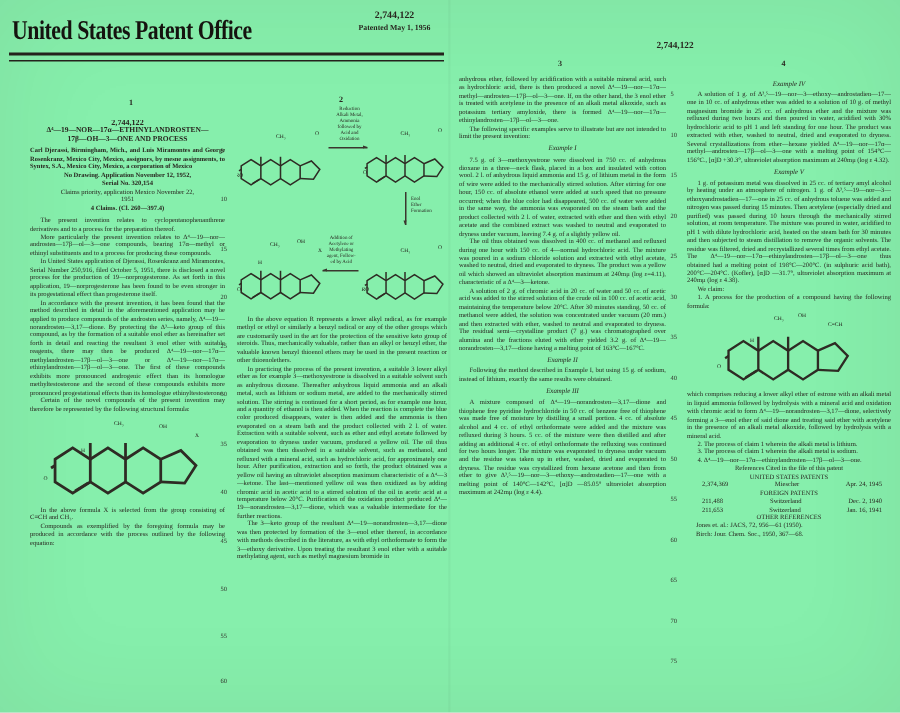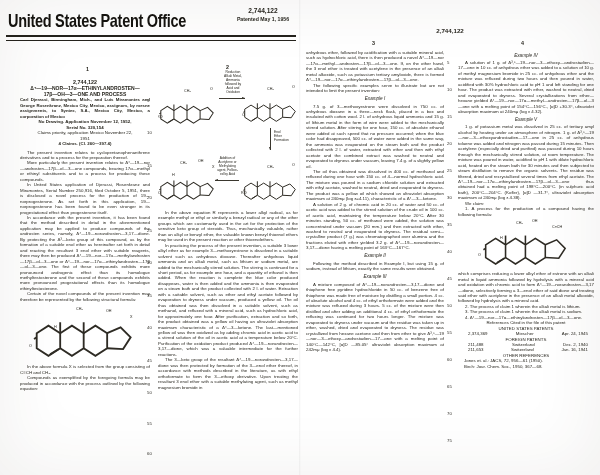--- a/index.html
+++ b/index.html
@@ -1,17 +1,17 @@
 <!DOCTYPE html>
 <html><head>
 <meta charset="utf-8">
 <style>
   html,body{margin:0;padding:0;background:#e9e8e4;}
-  .sheet{position:relative;width:600px;height:475px;background:#ffffff;overflow:hidden;
-         font-family:Liberation Sans, sans-serif;color:#28261f;
+  .sheet{position:relative;width:600px;height:475px;background:#86efac;overflow:hidden;
+         font-family:Liberation Serif, serif;color:#28261f;
          box-shadow:inset 0 0 70px rgba(60,55,40,.08);}
   .abs{position:absolute;}
   
   .mast-title{left:8px;top:11px;font-size:14.5px;font-weight:bold;letter-spacing:-.3px;color:#15130f;
               transform:scaleY(1.25);transform-origin:left top;white-space:nowrap;}
   .mast-right{left:230px;top:7px;width:66px;text-align:center;}
   .mast-num{font-size:6.6px;font-weight:bold;}
   .mast-date{font-size:5.2px;font-weight:bold;margin-top:1.5px;}
   .rule-a{left:6px;top:35px;width:290px;border-top:2.2px solid #24221c;}
   .rule-b{left:6px;top:39.5px;width:290px;border-top:.8px solid #24221c;}

